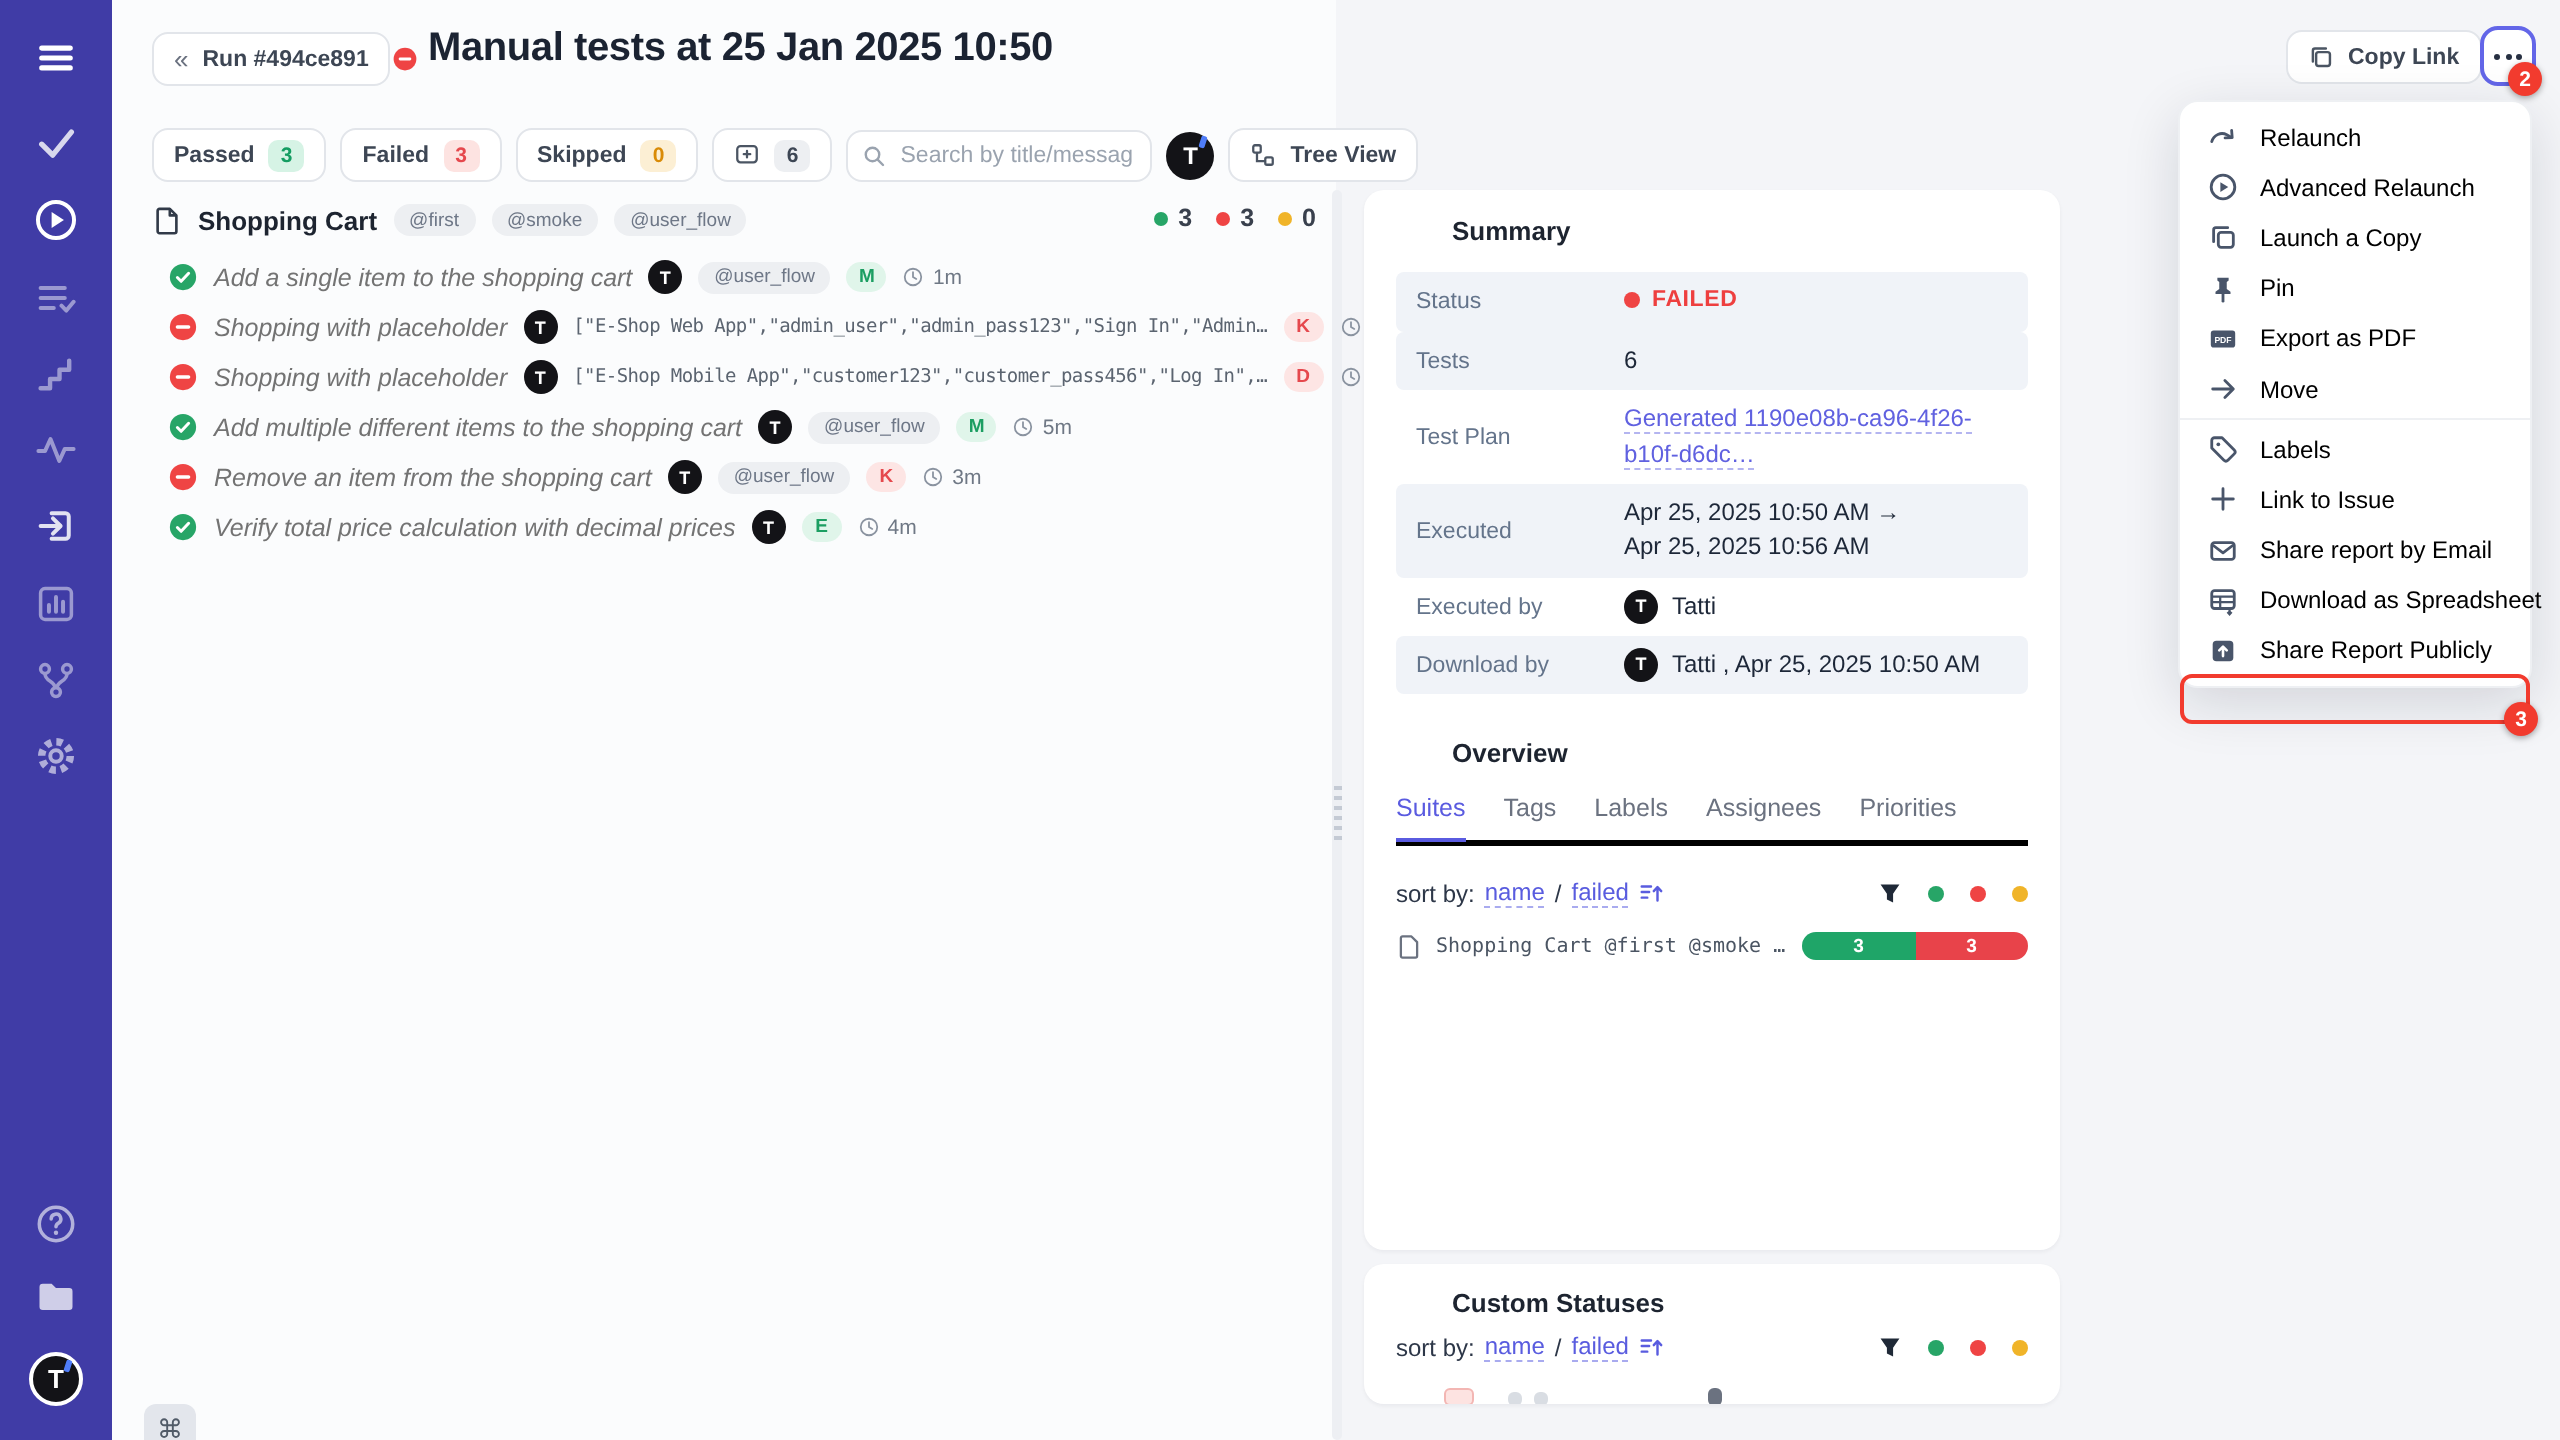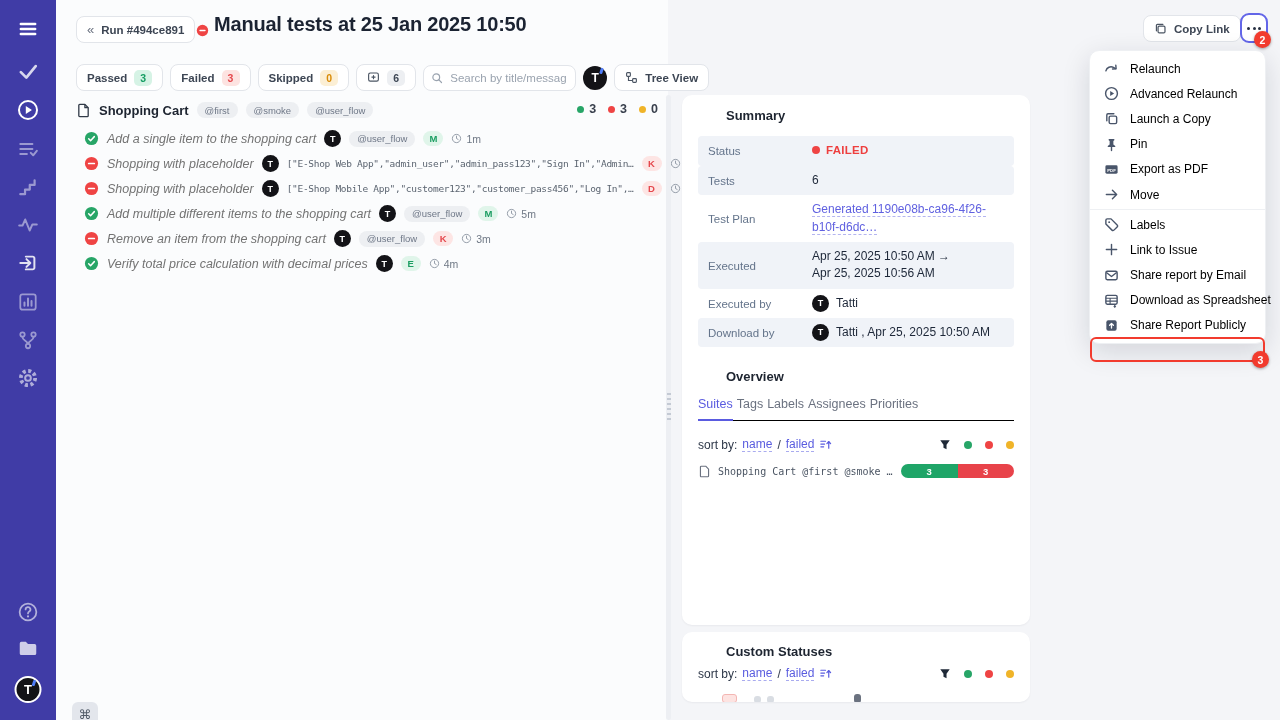--- a/index.html
+++ b/index.html
@@ -85,21 +85,21 @@
   .srow .val { flex: 1; color: #1d2738; font-size: 12px; line-height: 1.45; }
   .failed-chip { display: inline-flex; align-items: center; gap: 6px; color: #ee3f3f; font-weight: 700; font-size: 11.5px; letter-spacing: .3px; }
   .failed-chip .dot { width: 8px; height: 8px; }
   .muted { color: #94a0ae; }
   .tplan { color: #6061e0; border-bottom: 1px dashed #b4b5f0; cursor: pointer; }
   .pval { display: flex; align-items: center; gap: 7px; }
   .pval .tav { width: 17px; height: 17px; font-size: 9px; }
 
   
   #overview-block { margin-top: 22px; }
-  #tabs { display: flex; gap: 4px; margin-top: 13px; border-bottom: 1px solid #000000; }
+  #tabs { display: flex; gap: 19px; margin-top: 13px; border-bottom: 3px solid #000000; }
   .tab { font-size: 12.5px; color: #6b7280; padding-bottom: 8px; cursor: pointer; }
   .tab.active { color: #5a5be0; border-bottom: 2px solid #5a5be0; margin-bottom: -1px; }
   .sort-row { display: flex; align-items: center; gap: 5px; margin-top: 16px; font-size: 12px; color: #2d3748; }
   .slink { color: #595cdf; border-bottom: 1px dashed #a9abef; cursor: pointer; }
   .sort-sep { color: #2d3748; }
   .sort-glyph { width: 13px; height: 13px; color: #595cdf; }
   .sort-right { margin-left: auto; display: flex; align-items: center; gap: 13px; }
   .funnel { width: 12px; height: 12px; color: #1f2937; cursor: pointer; }
   .sort-right .dot { width: 8px; height: 8px; cursor: pointer; }
   .suite-bar-row { display: flex; align-items: center; gap: 7px; margin-top: 12px; }

